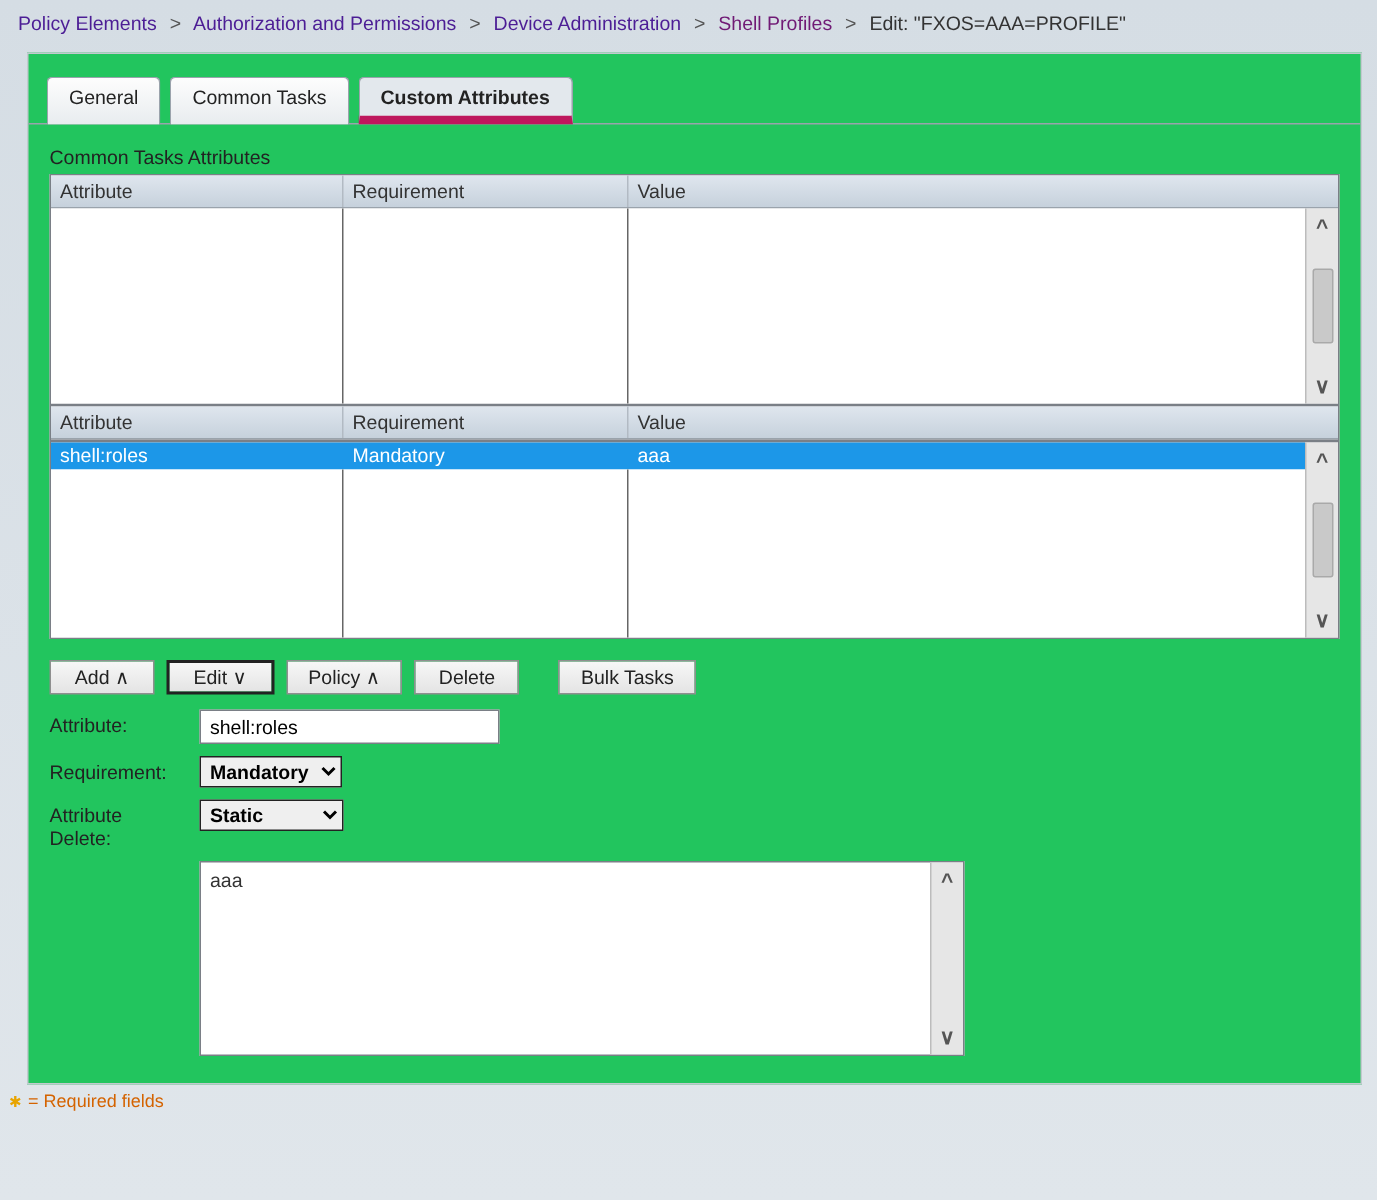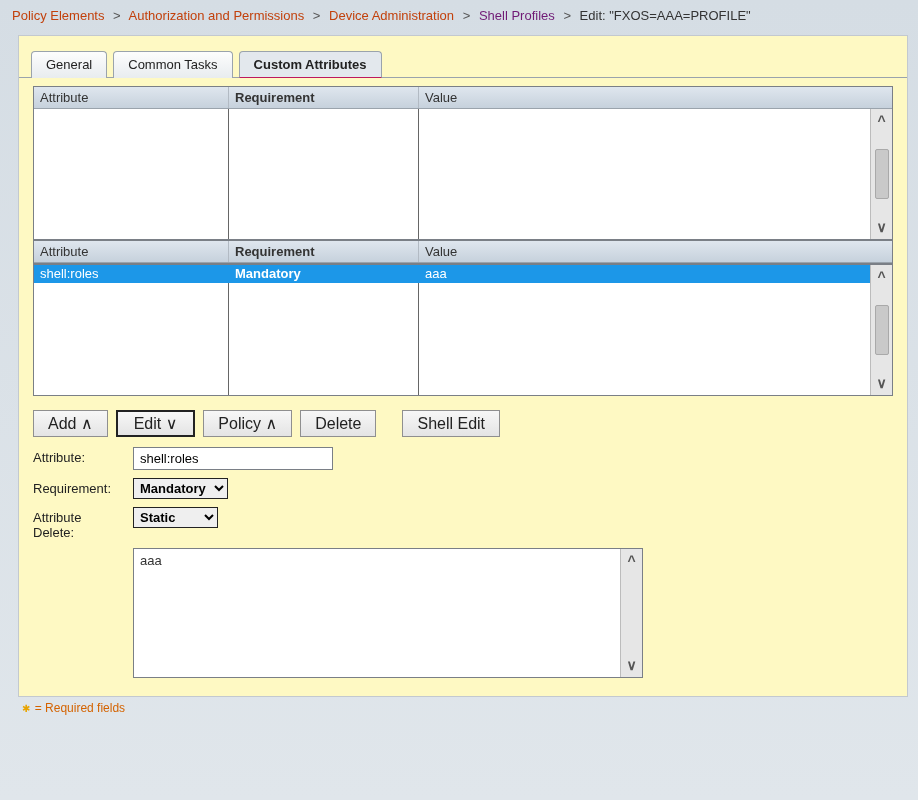--- a/index.html
+++ b/index.html
@@ -10,25 +10,25 @@
       color: #333;
       width: 918px;
       height: 800px;
       overflow: hidden;
     }
     .breadcrumb {
       padding: 8px 12px;
       font-size: 13px;
       color: #333;
     }
-    .breadcrumb a { color: #c2410c; text-decoration: none; }
+    .breadcrumb a { color: #4c1d95; text-decoration: none; }
     .breadcrumb .shell-link { color: #701a75; }
     .breadcrumb .sep { margin: 0 5px; color: #555; }
     .content-panel {
-      background: #fef9c3;
+      background: #22c55e;
       border: 1px solid #c3c9cf;
       margin: 4px 10px 0 18px;
       padding: 0;
     }
     .tabs {
       display: flex;
       padding-top: 14px;
       padding-left: 12px;
       gap: 6px;
       position: relative;
@@ -41,21 +41,21 @@
       background: linear-gradient(#fdfdfd, #e8ecef);
       padding: 5px 14px 5px 14px;
       font-size: 13px;
       color: #222;
       cursor: pointer;
       position: relative;
       bottom: -1px;
     }
     .tab.active {
       background: #e3e8ed;
-      border-bottom: 1px solid #be185d;
+      border-bottom: 6px solid #be185d;
       font-weight: bold;
       text-align: center;
     }
     .panel-body { padding: 8px 14px 10px 14px; }
     .section-title { font-size: 13px; margin: 6px 0 4px 0; color: #222; }
     .grid-wrap {
       border: 1px solid #7a7f86;
       background: #fff;
       position: relative;
     }
@@ -65,21 +65,21 @@
       border-bottom: 1px solid #9aa3ac;
       font-size: 13px;
       height: 22px;
     }
     .gh {
       padding: 3px 6px;
       border-right: 1px solid #b2bac3;
       text-align: left;
     }
     .col-attr { width: 195px; }
-    .col-req  { width: 190px; font-weight: bold; }
+    .col-req  { width: 190px; }
     .col-val  { flex: 1; border-right: none; }
     .grid-body {
       display: flex;
       height: 130px;
       position: relative;
     }
     .grid-cells {
       display: flex;
       flex: 1;
       background: #fff;
@@ -116,21 +116,21 @@
       font-size: 13px;
     }
     .row-selected > div {
       padding: 1px 6px;
     }
     .btn-row { display: flex; gap: 8px; margin: 14px 0 10px 0; }
     .btn {
       background: linear-gradient(#f7f7f7, #e4e4e4);
       border: 1px solid #8f8f8f;
       padding: 3px 14px;
-      font-size: 16px;
+      font-size: 13px;
       cursor: pointer;
       min-width: 70px;
       text-align: center;
       color: #222;
     }
     .btn.emph { border: 2px solid #222; padding: 2px 16px; }
     .form-row { display: flex; align-items: flex-start; margin-bottom: 8px; }
     .form-label { width: 100px; font-size: 13px; padding-top: 3px; color: #222; }
     .form-label.twoline { line-height: 15px; }
     .txt {
@@ -141,40 +141,40 @@
       background: #fff;
     }
     .sel {
       border: 1px solid #222;
       padding: 1px 2px;
       font-size: 13px;
       font-weight: bold;
       background: #efefef;
     }
     .sel.req { width: 95px; }
-    .sel.val { width: 85px; }
+    .sel.val { width: 96px; }
     .big-text {
       width: 510px;
       height: 130px;
       border: 1px solid #7a7f86;
       background: #fff;
       position: relative;
       display: flex;
     }
     .big-text .content {
       flex: 1;
       padding: 4px 6px;
       font-size: 13px;
       overflow: hidden;
     }
     .big-text .scroll-col { width: 22px; }
     .footer {
       font-size: 12px;
       color: #d46300;
-      padding: 4px 0 0 22px;
+      padding: 4px 0 0 6px;
     }
     .footer .star::before {
       content: "✱";
       color: #e8a400;
       font-size: 10px;
       margin-right: 1px;
     }
   </style>
 </head>
 <body>
@@ -194,20 +194,21 @@
 <div class="content-panel">
 
   <div class="tabs">
     <div class="tab">General</div>
     <div class="tab">Common Tasks</div>
     <div class="tab active">Custom Attributes</div>
   </div>
 
   <div class="panel-body">
 
+    <div class="section-title">Common Tasks Attributes</div>
     <div class="grid-wrap">
       <div class="grid-header">
         <div class="gh col-attr">Attribute</div>
         <div class="gh col-req">Requirement</div>
         <div class="gh col-val">Value</div>
       </div>
       <div class="grid-body">
         <div class="grid-cells">
           <div class="cell col-attr"></div>
           <div class="cell col-req"></div>
@@ -247,21 +248,21 @@
           <span class="scroll-chevron">∨</span>
         </div>
       </div>
     </div>
 
     <div class="btn-row">
       <button class="btn">Add ∧</button>
       <button class="btn emph">Edit ∨</button>
       <button class="btn">Policy ∧</button>
       <button class="btn">Delete</button>
-      <button class="btn" style="margin-left:18px;">Shell Edit</button>
+      <button class="btn" style="margin-left:18px;">Bulk Tasks</button>
     </div>
 
     <div class="form-row">
       <div class="form-label">Attribute:</div>
       <input class="txt" value="shell:roles" style="">
     </div>
     <div class="form-row">
       <div class="form-label">Requirement:</div>
       <select class="sel req">
         <option>Mandatory</option>

